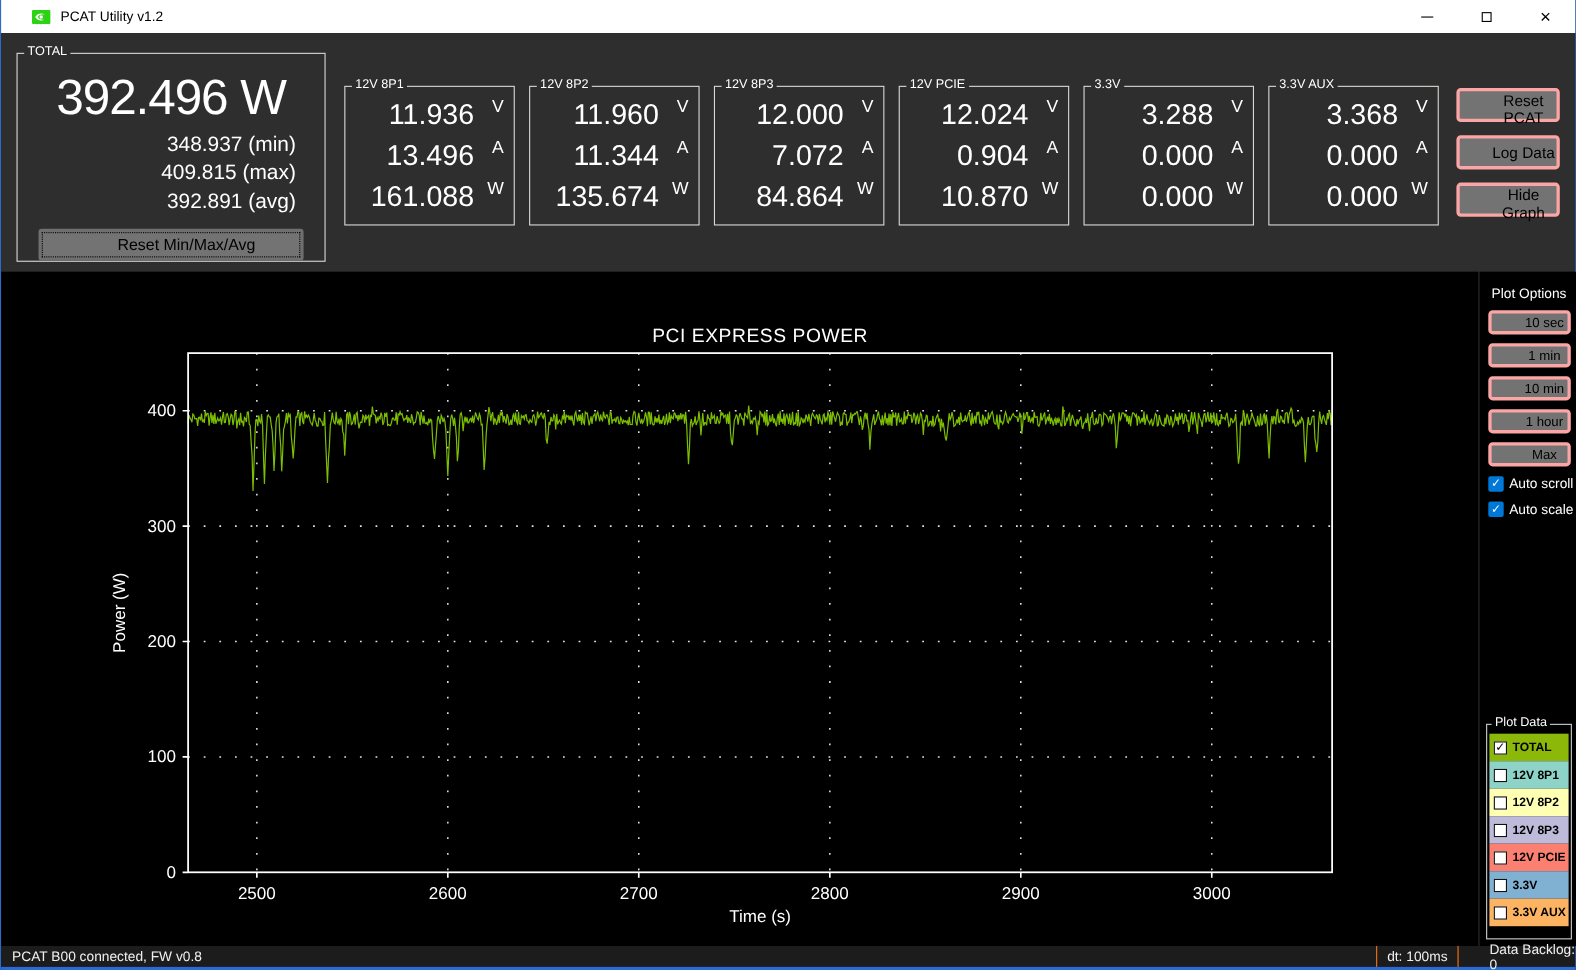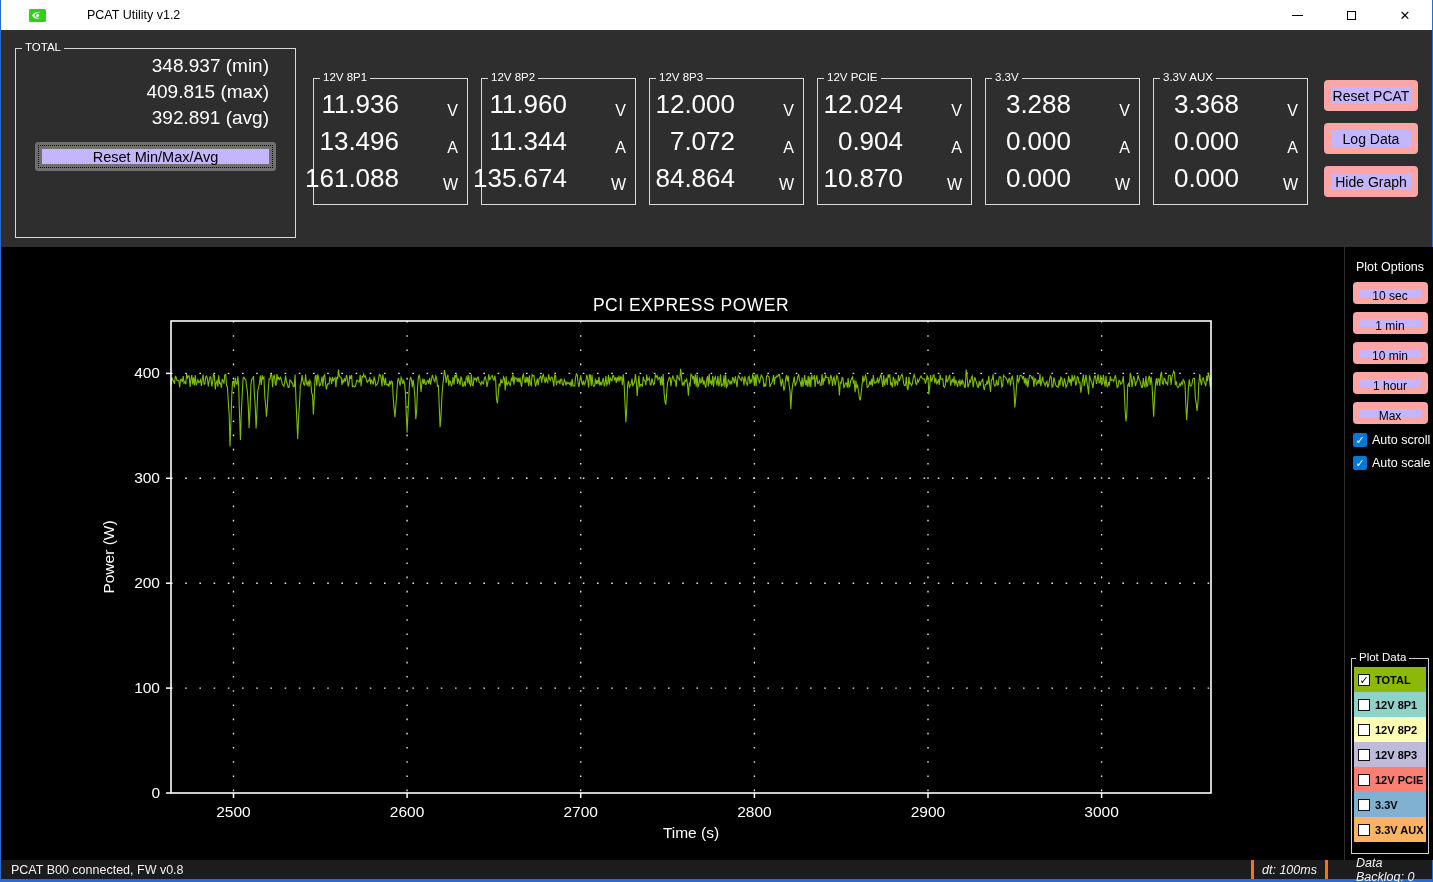--- a/index.html
+++ b/index.html
@@ -3,47 +3,47 @@
 <meta charset="utf-8">
 <style>
   * { margin:0; padding:0; box-sizing:border-box; }
   html,body { width:1433px; height:882px; overflow:hidden;
     font-family:"Liberation Sans","DejaVu Sans",sans-serif; background:#000; }
   #window { position:relative; width:1433px; height:882px; background:#2e2e2e;
     border-left:1px solid #2a6ad4; border-right:1px solid #2a6ad4; }
 
   
   .titlebar { position:absolute; left:0; top:0; width:100%; height:30px; background:#ffffff;
-    display:flex; align-items:center;gap:32px; }
+    display:flex; align-items:center; }
   .titlebar .logo { width:17px; height:13px; margin-left:28px; }
   .titlebar .title { margin-left:9px; font-size:12.5px; color:#000; }
   .win-controls { position:absolute; right:0; top:0; height:30px; display:flex; }
   .win-btn { width:54px; height:30px; display:flex; align-items:center; justify-content:center; }
   .glyph-min { width:11px; height:0; border-top:1px solid #000; }
   .glyph-max { width:9px; height:9px; border:1px solid #000; }
   .glyph-close { font-size:13px; color:#000; line-height:1; }
 
   
   .toppanel { position:absolute; left:0; top:30px; width:100%; height:217px; background:#2e2e2e; }
   .groupbox { position:absolute; border:1px solid #d9d9d4; }
   .groupbox > .gb-label { position:absolute; top:-8px; left:6px; padding:0 3px;
     background:#2e2e2e; font-size:11.5px; color:#fff; }
 
   .total-box { left:14px; top:18px; width:281px; height:190px; }
   .total-value { margin:14px 16px 0 16px; font-size:45px; color:#fff; text-align:center; letter-spacing:-1px; }
   .total-stats { margin:4px 26px 0 0; text-align:right; }
   .total-stats div { font-size:19px; color:#fff; line-height:26px; }
-  .btn { background:#c4b5fd; color:#000; border:7px solid #fca5a5; border-radius:3px;
-    font-family:inherit; cursor:pointer; }
+  .btn { background:#737373; color:#000; border:3px solid #fca5a5; border-radius:3px;
+    font-family:inherit; cursor:pointer;padding-left:28px; }
   .total-reset { display:block; margin:11px auto 0 auto; width:241px; height:29px; font-size:14.5px;
     outline:1px dotted #000; outline-offset:-4px; border-color:#6f6f6f; }
 
   .rail-box { top:48px; width:155px; height:127px; }
   .rail-rows { display:flex; flex-direction:column; justify-content:space-evenly; height:100%; padding:4px 0; }
-  .rail-row { display:flex; justify-content:flex-end; align-items:flex-end; padding-right:9px;gap:32px; }
+  .rail-row { display:flex; justify-content:flex-end; align-items:flex-start; padding-right:9px; }
   .rail-val { font-size:26px; color:#fff; }
   .rail-unit { font-size:16px; color:#fff; width:15px; text-align:right; margin-left:12px; }
 
   .action-btn { position:absolute; left:1323px; width:94px; height:31px; font-size:14px; border-radius:4px; }
 
   
   .chartstrip { position:absolute; left:0; top:247px; width:1343px; height:613px; background:#000; }
   svg text { font-family:"Liberation Sans","DejaVu Sans",sans-serif; }
 
   
@@ -63,21 +63,21 @@
   .legend-row { display:flex; align-items:center; height:25px; padding-left:4px; }
   .chk-legend { width:12px; height:12px; background:#fff; border:1.5px solid #111; flex:none;
     font-size:11px; line-height:10px; text-align:center; color:#000; font-weight:bold; }
   .legend-row span.lbl { margin-left:5px; font-size:11px; color:#000; font-weight:bold; white-space:nowrap; }
 
   
   .statusbar { position:absolute; left:0; top:860px; width:100%; height:22px; background:#1c1c1c;
     border-bottom:3px solid #2a6ad4; display:flex; align-items:center; color:#f0f0f0; font-size:12.5px; }
   .status-left { flex:1; padding-left:10px; }
   .status-cell { height:100%; display:flex; align-items:center; justify-content:center;
-    border-left:3px solid #f97316;font-style:italic; }
+    border-left:1px solid #f97316; }
   .cell-dt { width:74px; }
   .cell-backlog { width:107px;padding-left:28px; }
 </style>
 </head>
 <body>
 
 <div id="window">
 
   <div class="titlebar">
     <svg class="logo" viewBox="0 0 34 26">
@@ -96,20 +96,21 @@
       <div class="win-btn">
           <span class="glyph-close">✕</span>
         </div>
     </div>
   </div>
 
   <div class="toppanel">
 
     <div class="groupbox total-box">
       <span class="gb-label">TOTAL</span>
+      <div class="total-value">392.496 W</div>
       <div class="total-stats">
         <div>348.937 (min)</div>
         <div>409.815 (max)</div>
         <div>392.891 (avg)</div>
       </div>
       <button class="btn total-reset">Reset Min/Max/Avg</button>
     </div>
 
     <div class="groupbox rail-box" style="left:312px">
       <span class="gb-label">12V 8P1</span>

